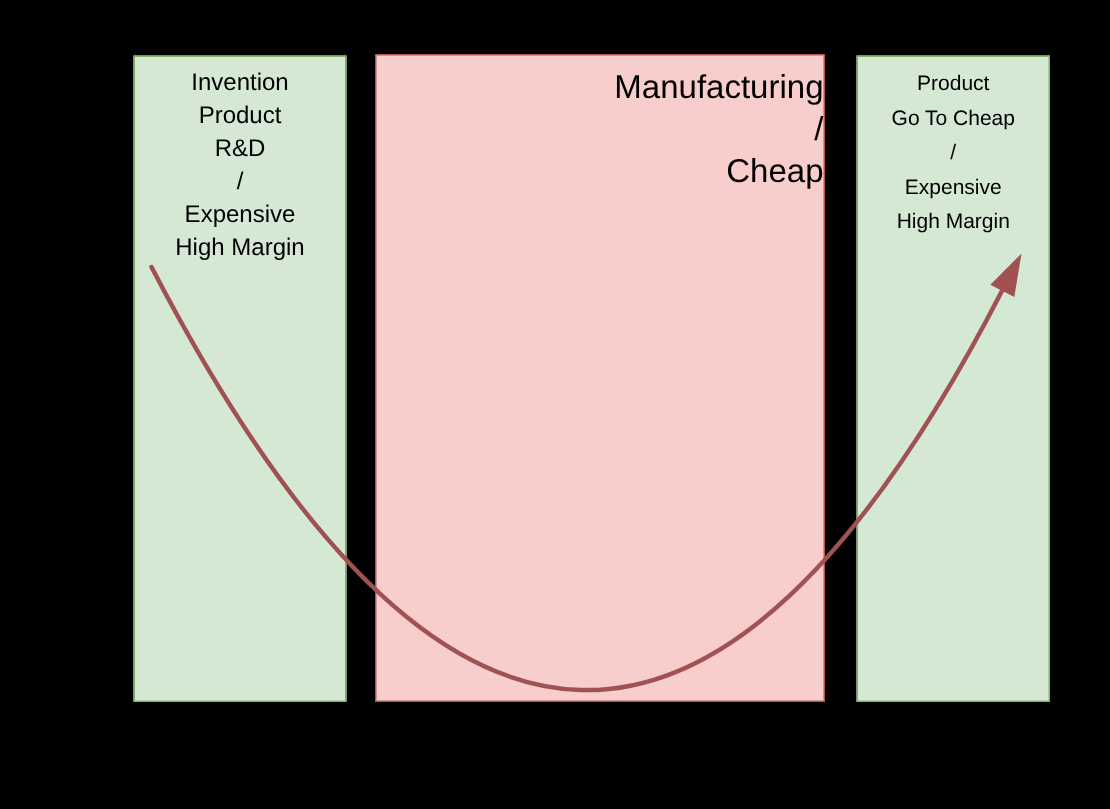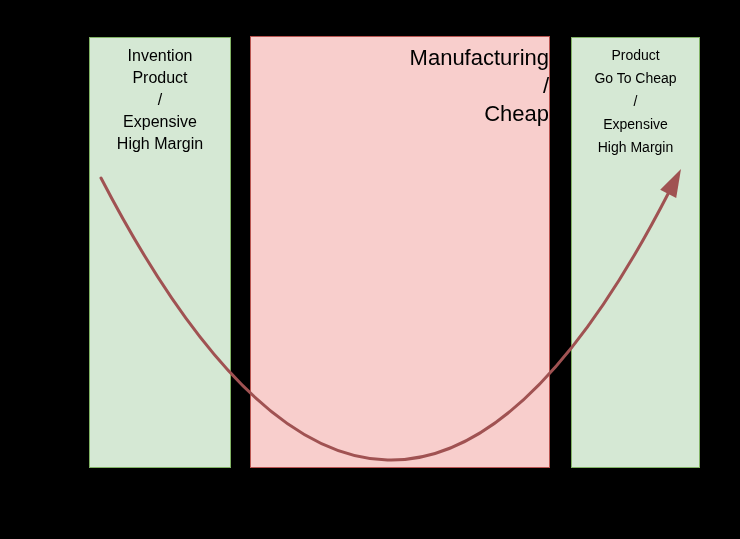--- a/index.html
+++ b/index.html
@@ -40,20 +40,21 @@
   }
 </style>
 </head>
 <body>
 
 <div class="canvas">
 
   <div class="stage-box box-invention">
     <div class="line">Invention</div>
     <div class="line">Product</div>
+    <div class="line">R&amp;D</div>
     <div class="line">/</div>
     <div class="line">Expensive</div>
     <div class="line">High Margin</div>
   </div>
 
   <div class="stage-box box-manufacturing">
     <div class="line">Manufacturing</div>
     <div class="line">/</div>
     <div class="line">Cheap</div>
   </div>

